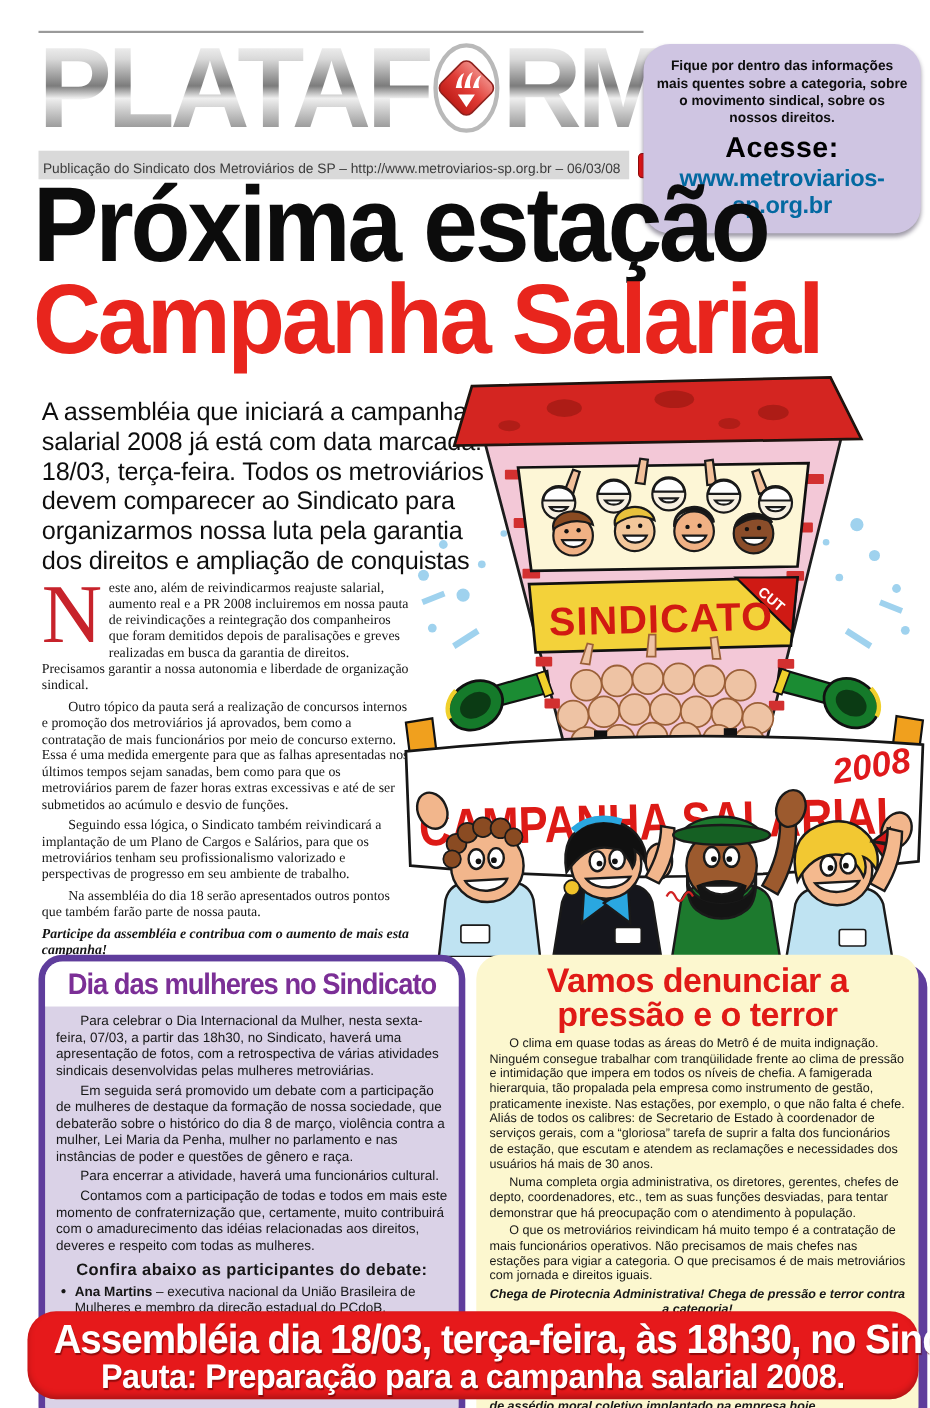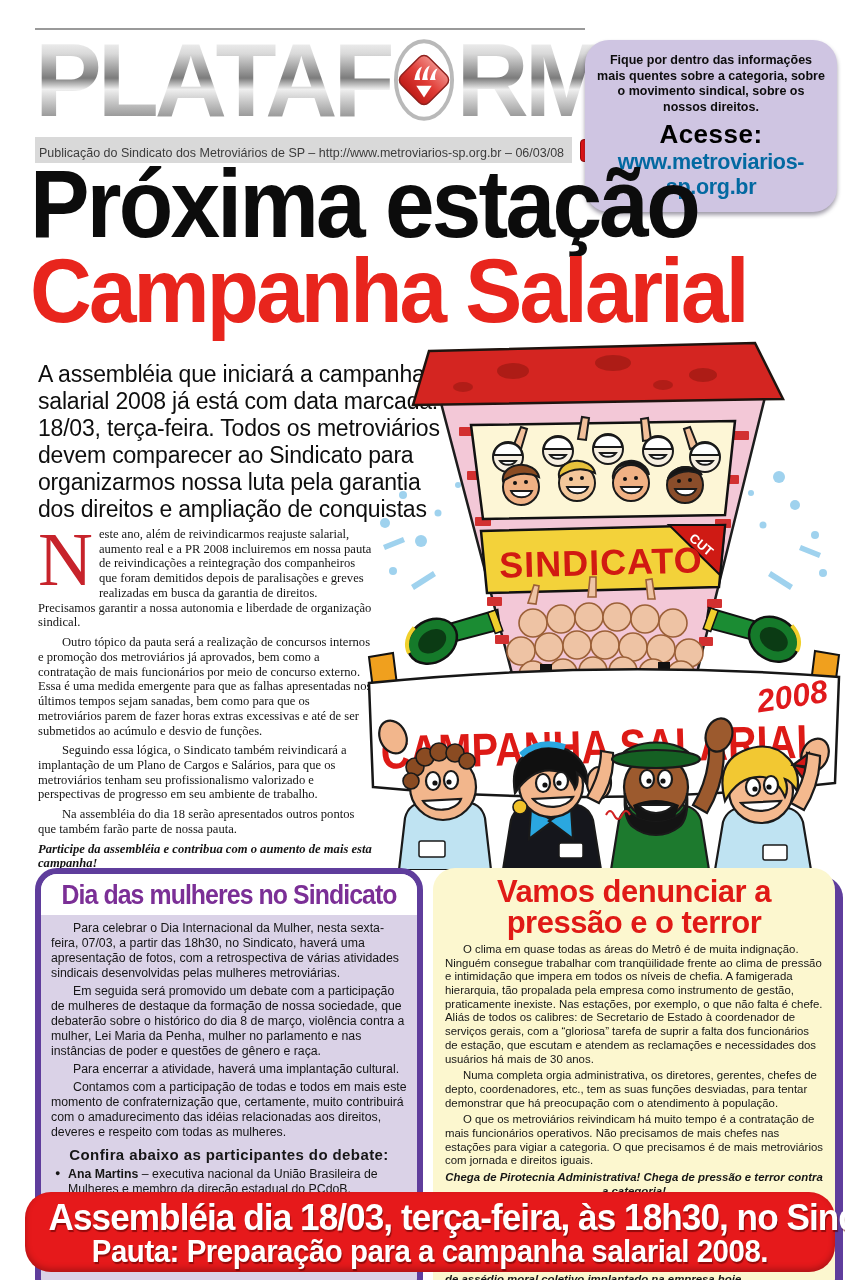--- a/index.html
+++ b/index.html
@@ -368,21 +368,21 @@
 
   <div class="boxes">
 
     <div class="women-box">
       <div class="wb-head">
         <span class="wb-title">Dia das mulheres no Sindicato</span>
       </div>
       <div class="wb-body">
         <p>Para celebrar o Dia Internacional da Mulher, nesta sexta-feira, 07/03, a partir das 18h30, no Sindicato, haverá uma apresentação de fotos, com a retrospectiva de várias atividades sindicais desenvolvidas pelas mulheres metroviárias.</p>
         <p>Em seguida será promovido um debate com a participação de mulheres de destaque da formação de nossa sociedade, que debaterão sobre o histórico do dia 8 de março, violência contra a mulher, Lei Maria da Penha, mulher no parlamento e nas instâncias de poder e questões de gênero e raça.</p>
-        <p>Para encerrar a atividade, haverá uma implantação cultural.</p>
+        <p>Para encerrar a atividade, haverá uma funcionários cultural.</p>
         <p>Contamos com a participação de todas e todos em mais este momento de confraternização que, certamente, muito contribuirá com o amadurecimento das idéias relacionadas aos direitos, deveres e respeito com todas as mulheres.</p>
         <p class="wb-sub">Confira abaixo as participantes do debate:</p>
         <ul class="wb-list">
           <li><b>Ana Martins</b> <span>– executiva nacional da União Brasileira de Mulheres e membro da direção estadual do PCdoB.</span></li>
           <li><b>Maria Amélia Teles</b> <span>– advogada, coordenadora da União de Mulheres e membro da comissão de direitos humanos.</span></li>
           <li><b>Gláucia Matos Adenikê</b> <span>– membro da Fala Preta e da Marcha Mundial.</span></li>
 
         </ul>
       </div>
     </div>

